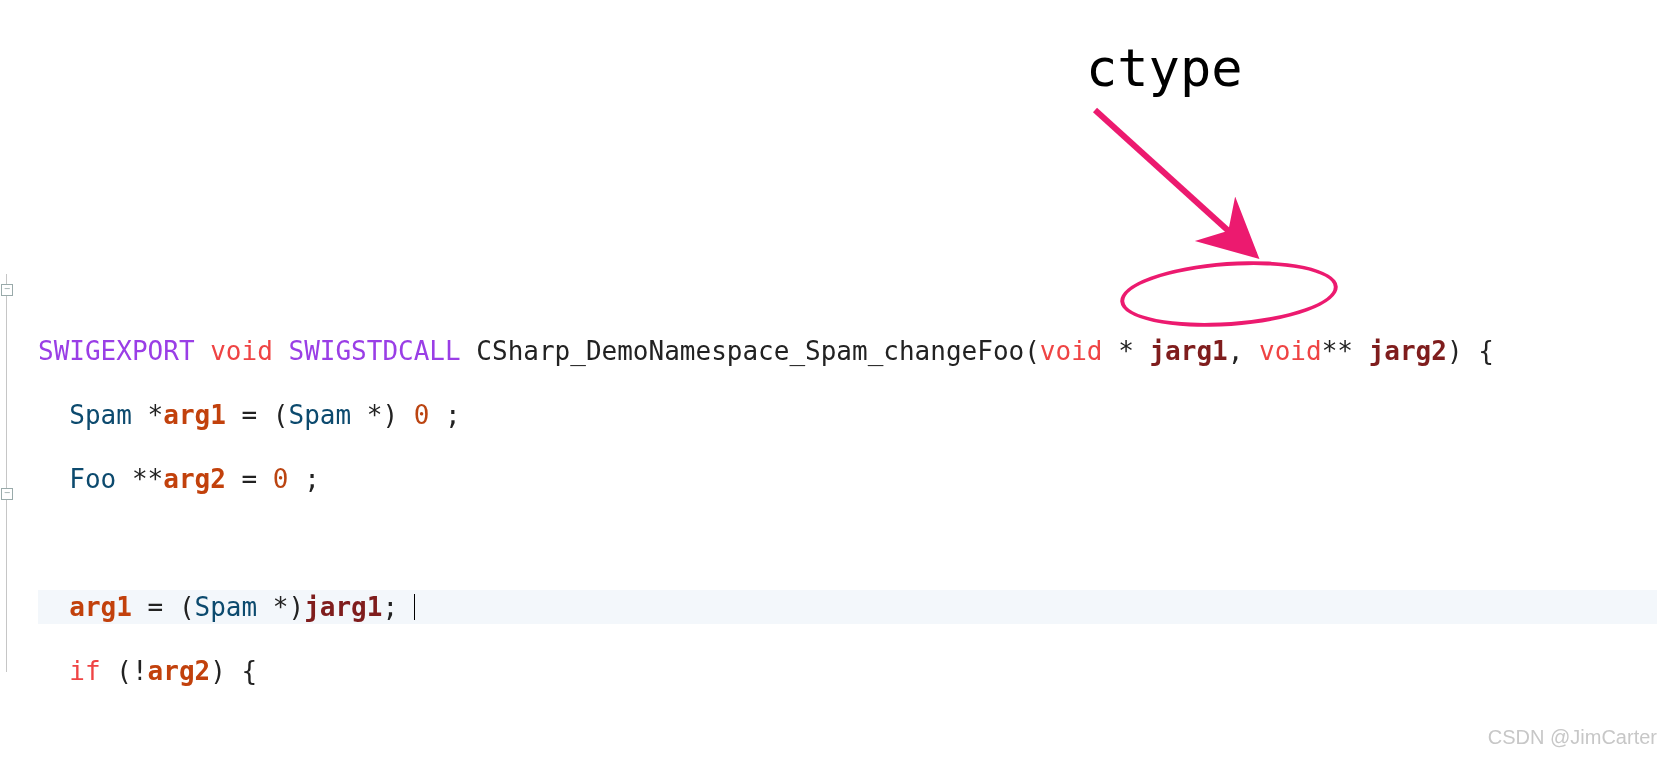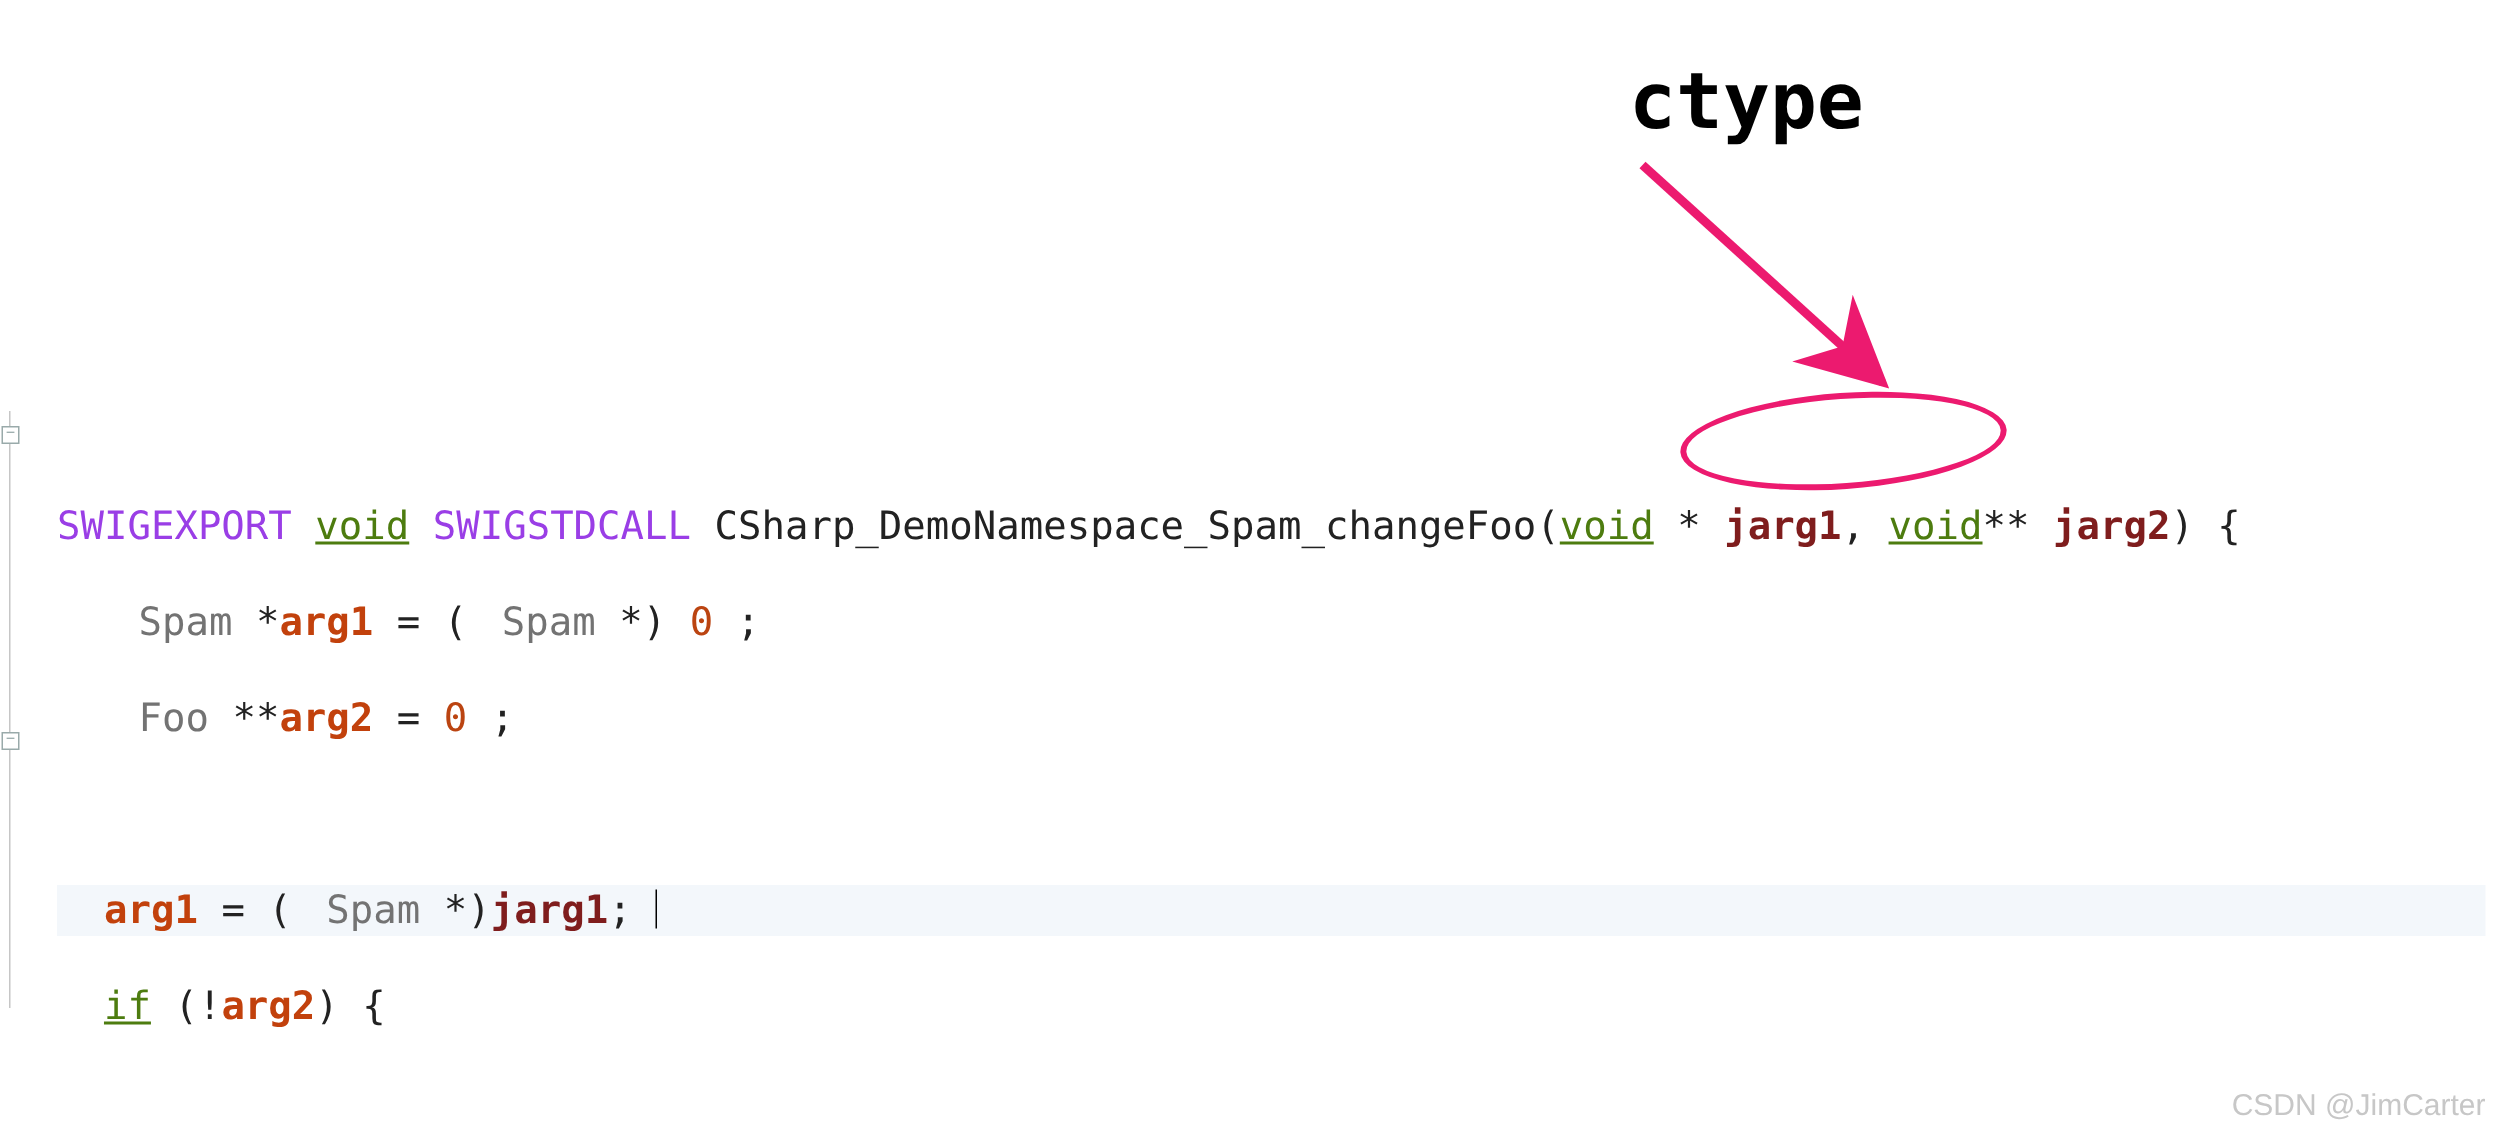--- a/index.html
+++ b/index.html
@@ -14,21 +14,21 @@
     overflow: hidden;
     position: relative;
   }
 
   
   .annotation-label {
     position: absolute;
     font-family: Consolas, "DejaVu Sans Mono", monospace;
     font-size: 52px;
     color: #000;
-    font-weight: 700;
+    font-weight: 400;
   }
 
   
   .annotation-arrow {
     position: absolute;
     pointer-events: none;
   }
 
   .annotation-ellipse {
     position: absolute;
@@ -88,22 +88,22 @@
   .cursor-caret {
     display: inline-block;
     width: 0;
     border-left: 1px solid #000;
     height: 26px;
     vertical-align: -4px;
   }
 
   
   .k-purple { color: #9a3ee6; }
-  .k-blue   { color: #4d7c0f; text-decoration: underline; }
-  .k-teal   { color: #737373; margin-left: 23px; }
+  .k-blue   { color: #ef4444; }
+  .k-teal   { color: #0c4a6e; }
   .k-gray   { color: #7f1d1d; font-weight: 700; }
   .k-num    { color: #bb4411; }
   .k-dark   { color: #c2410c; font-weight: 700; }
 
   .watermark {
     position: absolute;
     right: 12px;
     bottom: 8px;
     font-family: Arial, sans-serif;
     font-size: 20px;

